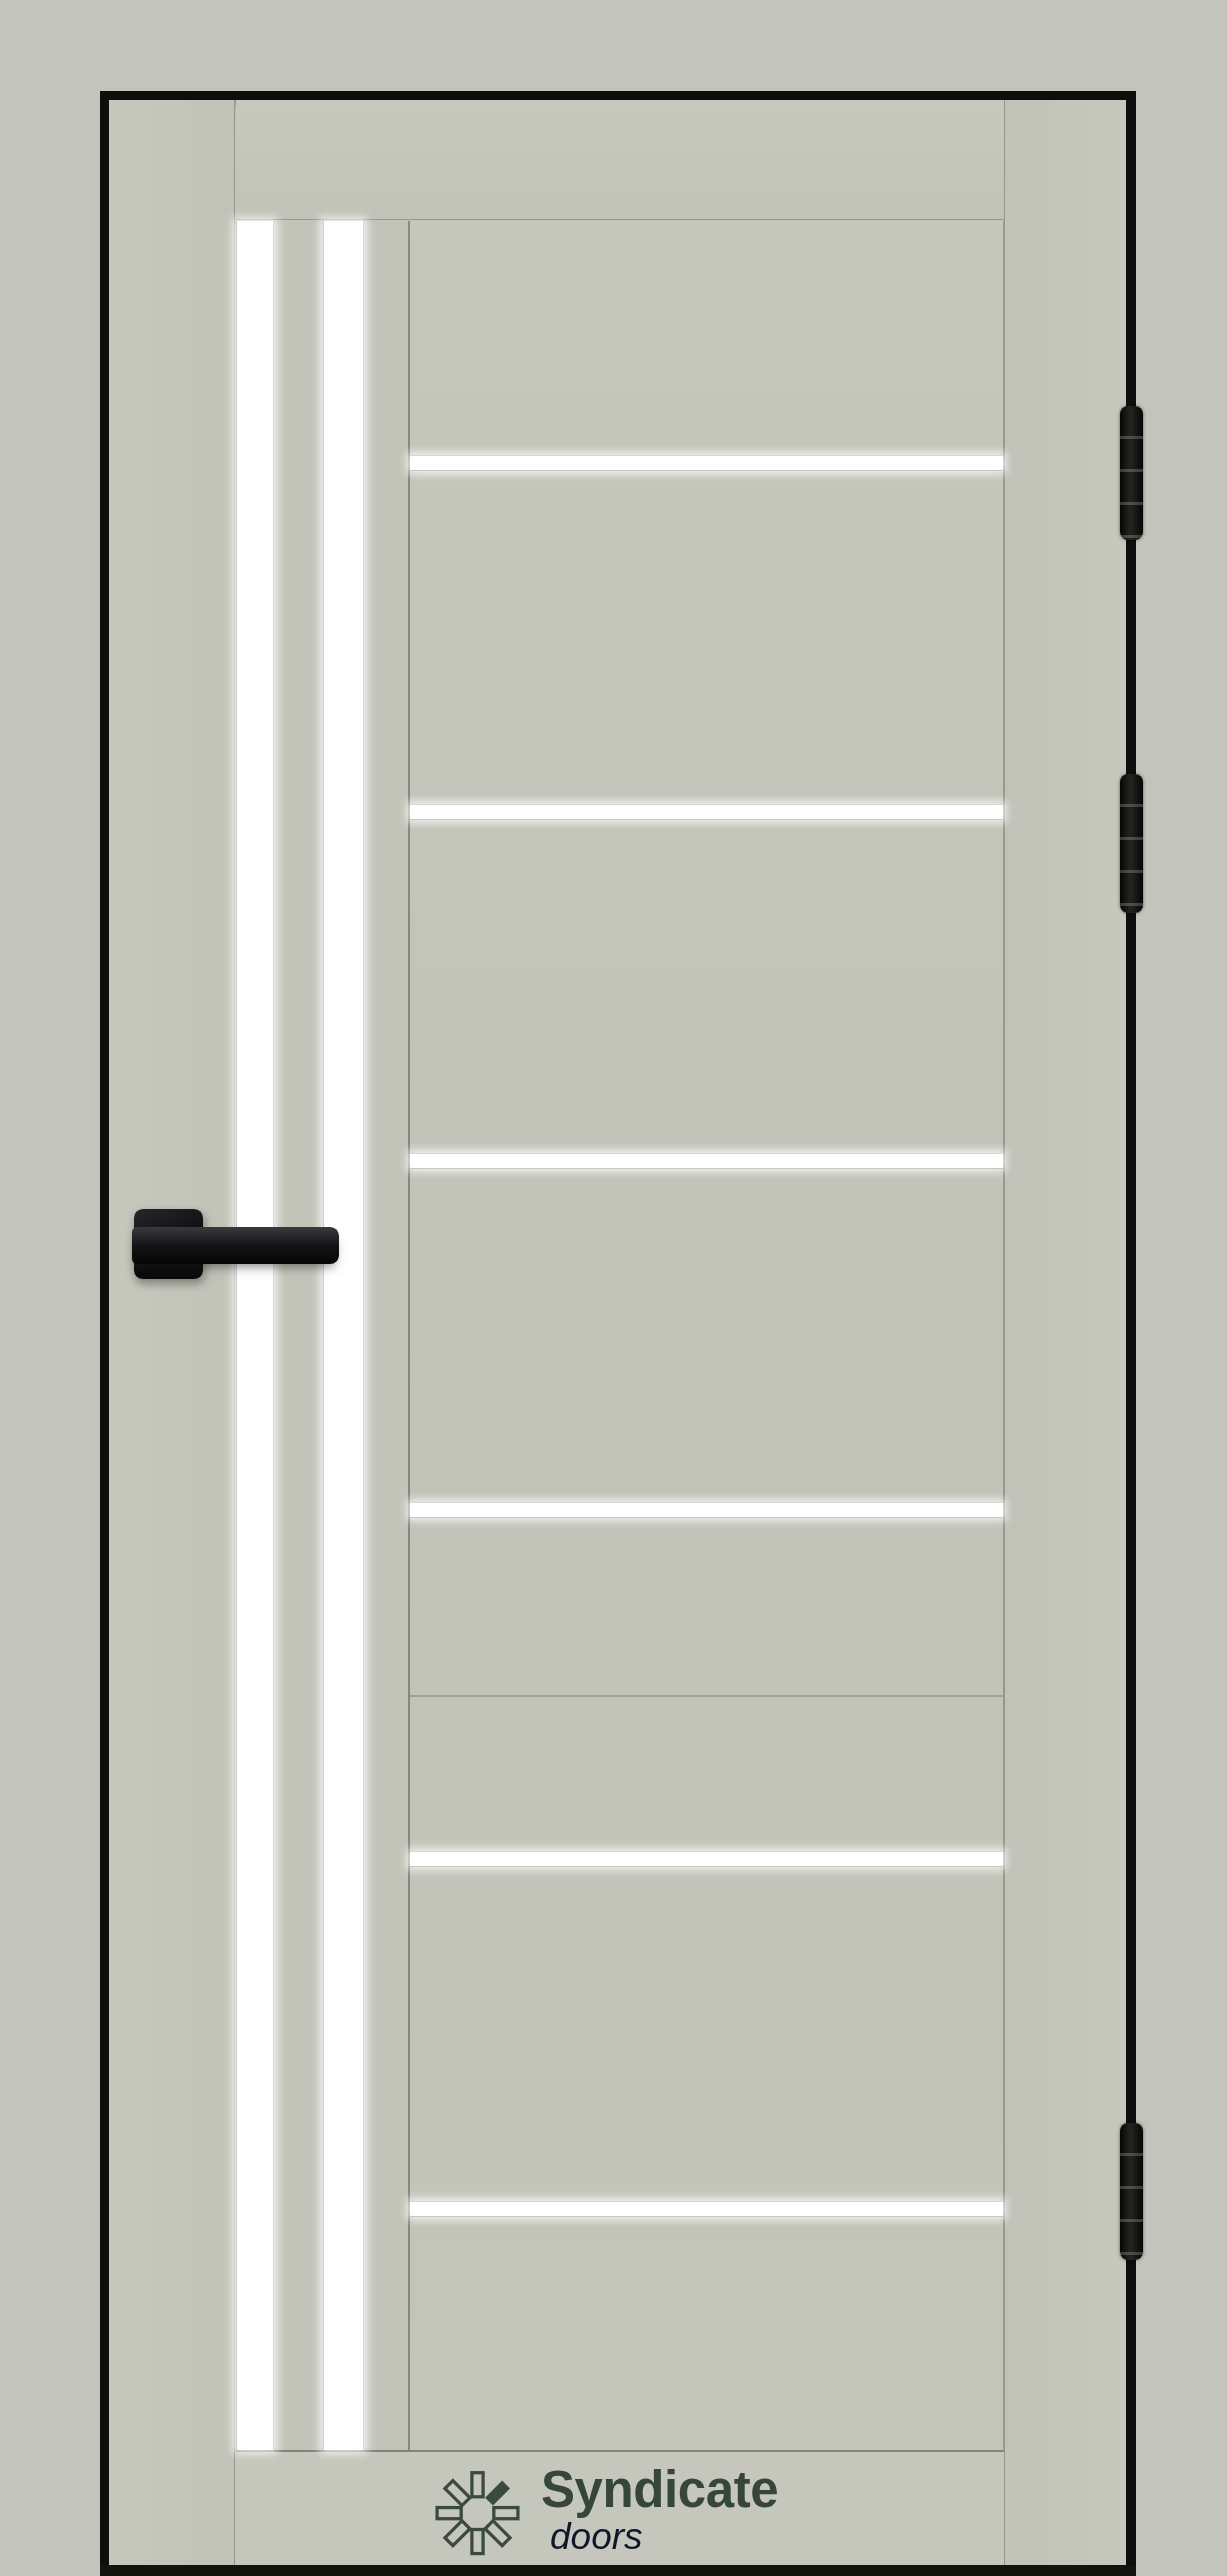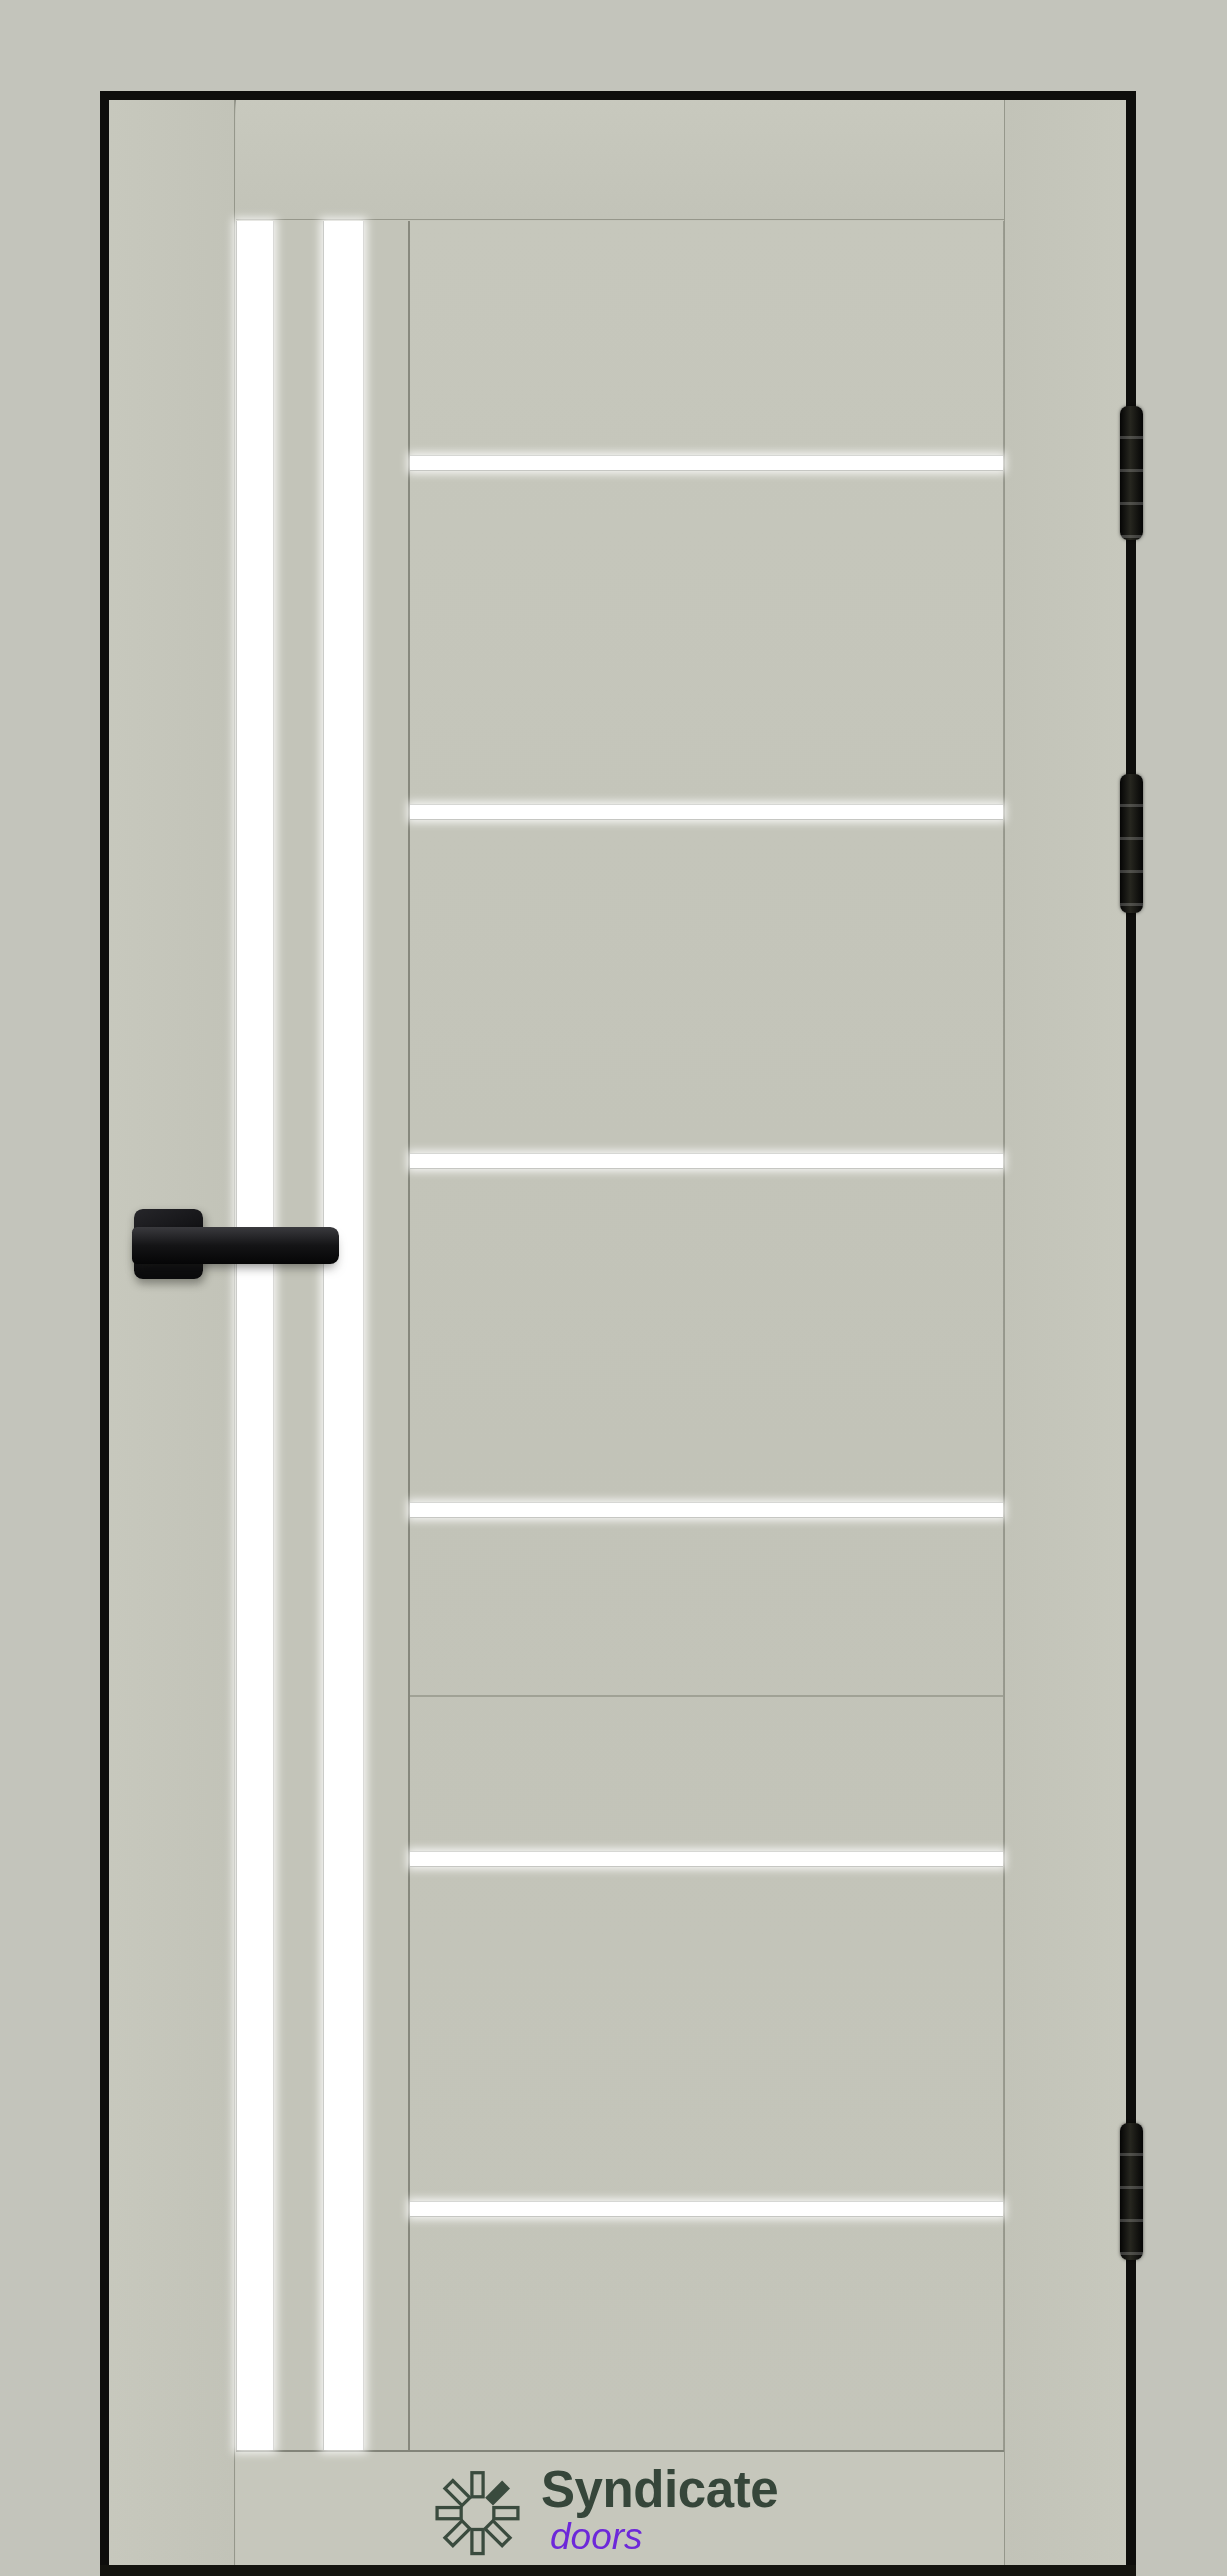--- a/index.html
+++ b/index.html
@@ -70,21 +70,21 @@
     border-radius:5.3px 8.8px 8.8px 5.3px;
     background:linear-gradient(180deg,#3a3a3e 0%,#141416 50%,#050506 100%);
     box-shadow:0 7px 10.6px -4.4px rgba(30,30,25,.55);}
 
   
   .brand-logo{left:433px;top:2462px;width:413px;height:107px;}
   .flower{position:absolute;left:0;top:8.8px;width:89px;height:86px;}
   .brand-name{position:absolute;left:108px;top:0;font-size:51px;line-height:55px;
     font-weight:700;letter-spacing:-0.4px;color:#36463a;white-space:nowrap;}
   .brand-tagline{position:absolute;left:117px;top:55px;font-size:37px;line-height:40px;
-    font-style:italic;font-weight:400;color:#6d28d9;white-space:nowrap;}
+    font-style:italic;font-weight:400;color:#0f172a;white-space:nowrap;}
 </style>
 </head>
 <body>
 
 <div class="abs door-leaf">
   <div class="abs left-stile"></div>
   <div class="abs top-rail"></div>
   <div class="abs right-stile"></div>
   <div class="abs bottom-rail"></div>
 

